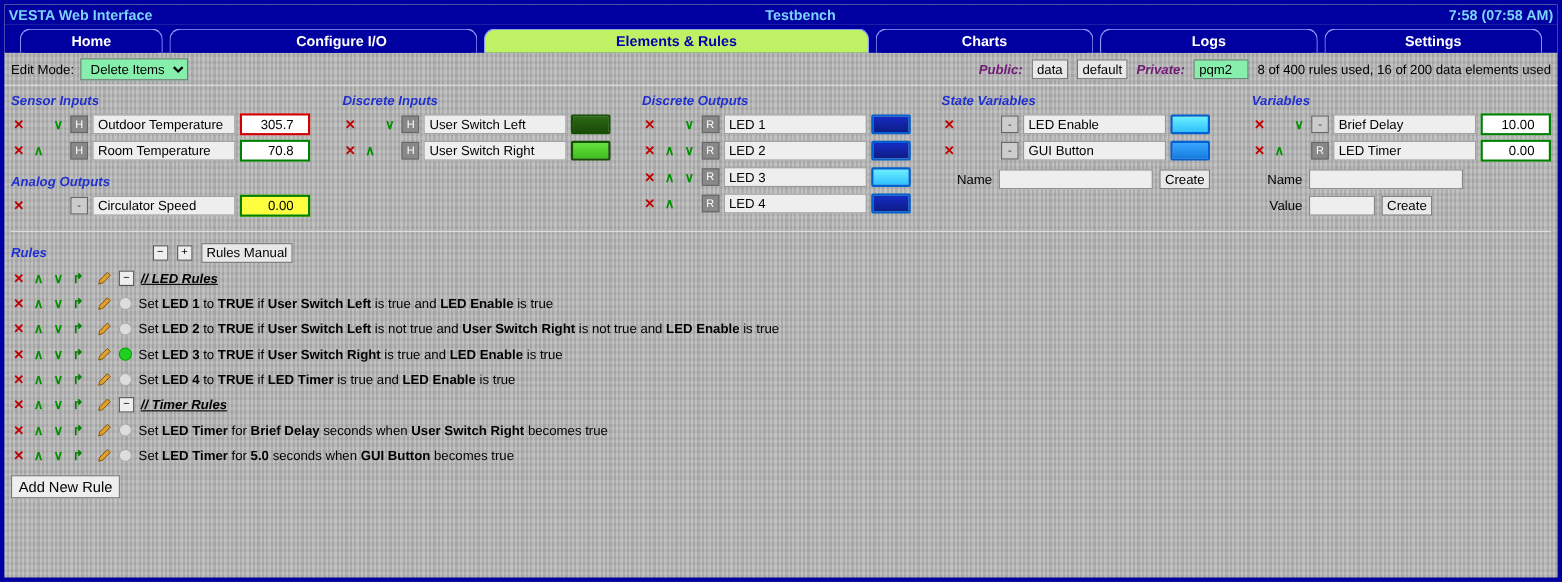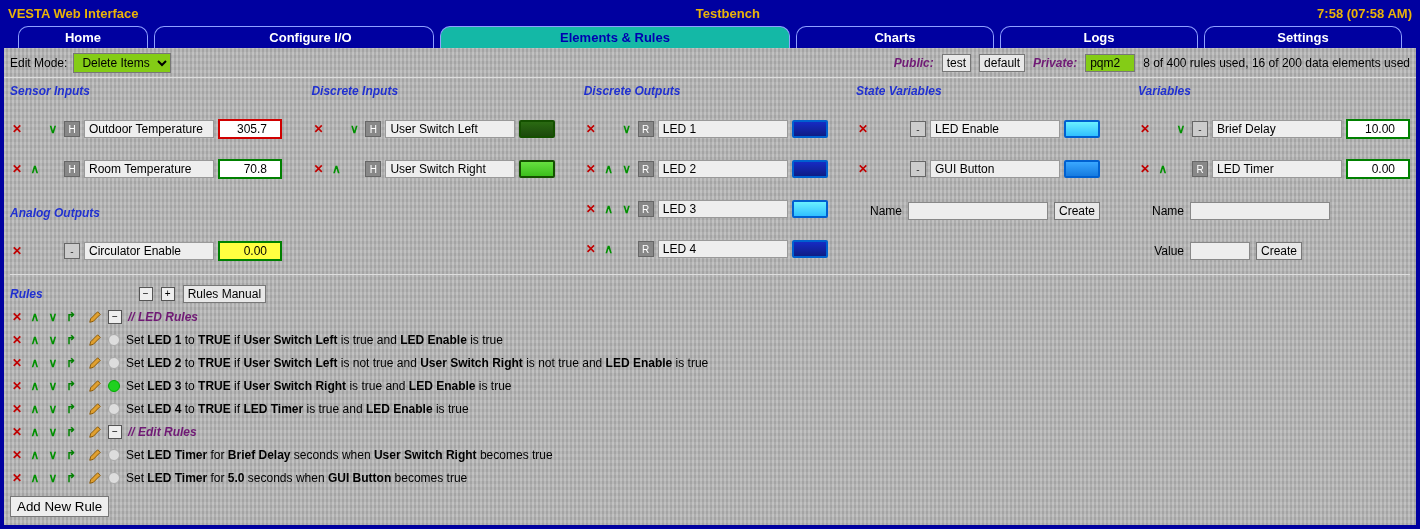--- a/index.html
+++ b/index.html
@@ -3,43 +3,43 @@
 <meta charset="utf-8">
 <style>
   *{box-sizing:border-box;margin:0;padding:0;font-family:Verdana,Geneva,sans-serif;}
   body{width:1420px;height:529px;overflow:hidden;
        background:#b5b5b5;
        background-image:
          repeating-linear-gradient(90deg,rgba(255,255,255,.12) 0 2px,rgba(0,0,0,.06) 2px 4px),
          repeating-linear-gradient(0deg,rgba(255,255,255,.05) 0 3px,rgba(0,0,0,.04) 3px 6px);
        border:4px solid #0000a0;
        font-size:12px;color:#000;}
-  .topbar{height:18px;background:#0000a0;color:#eab308;font-weight:bold;
+  .topbar{height:18px;background:#0000a0;color:#7dd3fc;font-weight:bold;
           display:flex;align-items:center;padding:0 4px;font-size:13px;}
   .topbar .title{flex:0 0 auto;}
   .topbar .center{flex:1;text-align:center;}
   .topbar .clock{flex:0 0 auto;}
   .tabs{height:26px;background:#0000a0;display:flex;gap:6px;padding:0 14px;align-items:flex-end;text-align:right;}
   .tab{flex:1;height:22px;border:1px solid #8fa0ff;border-bottom:none;
        border-radius:10px 10px 0 0;background:#0000a0;color:#fff;font-weight:bold;
        display:flex;align-items:center;justify-content:center;font-size:13px;cursor:pointer;}
-  .tab.active{background:#14b8a6;color:#0000b0;}
+  .tab.active{background:#bef264;color:#0000b0;}
   .tab.sm{flex:0 0 130px;}
   .tab.md{flex:0 0 280px;padding-left:33px;}
   .tab.lg{flex:0 0 350px;}
   .toolbar{height:30px;display:flex;align-items:center;padding:2px 6px;gap:6px;
            border-bottom:1px solid #ddd;}
   .toolbar .label{display:inline-block;}
   select,input[type=text],.txtbox,.btn{font-size:12px;font-family:inherit;
-        border:1px solid #777;background:#84cc16;padding:1px 4px;}
+        border:1px solid #777;background:#86efac;padding:1px 4px;}
   .btn{background:#e8e8e8;cursor:pointer;}
   .toolbar-right{margin-left:auto;display:flex;align-items:center;gap:8px;}
   .public,.private{color:#701a75;font-style:italic;font-weight:bold;}
   .sections{display:flex;gap:20px;padding:6px 6px 2px 6px;align-items:flex-start;flex-wrap:nowrap;}
-  .col{display:flex;flex-direction:column;gap:18px;}
+  .col{display:flex;flex-direction:column;gap:2px;}
   .section-title{color:#2030d0;font-style:italic;font-weight:bold;margin-bottom:2px;font-size:12px;}
   .row{display:flex;align-items:center;gap:4px;height:22px;}
   .icon{display:inline-flex;align-items:center;justify-content:center;
         width:14px;height:14px;font-weight:bold;cursor:pointer;}
   .x{color:#c00000;}
   .up,.dn{color:#009000;}
   .up::before{content:"\2227";}
   .dn::before{content:"\2228";}
   .badge{width:16px;height:16px;background:#888;color:#fff;font-size:10px;
          display:inline-flex;align-items:center;justify-content:center;border:1px solid #666;}
@@ -68,21 +68,21 @@
   .rules-list{padding:4px 6px;display:flex;flex-direction:column;gap:3px;}
   .rule-row{display:flex;align-items:center;gap:6px;min-height:20px;}
   .ctrls{display:flex;gap:4px;width:72px;}
   .goto{color:#008000;}
   .pencil{width:14px;height:14px;cursor:pointer;}
   .pencil svg{width:14px;height:14px;}
   .bullet{width:12px;height:12px;border-radius:50%;background:#ddd;border:1px solid #aaa;}
   .bullet.on{background:#20d020;border-color:#0a0;}
   .rule-text{font-size:12px;}
   .rule-text b{font-weight:bold;}
-  .comment{color:#701a75;font-style:italic;font-weight:bold;}
+  .comment{color:#000000;font-style:italic;font-weight:bold;text-decoration:underline;}
   .addrule{margin:4px 6px;padding:2px 6px;border:1px solid #777;background:#eee;cursor:pointer;}
 </style>
 </head>
 <body>
 
 
 
 <div class="topbar">
   <span class="title">VESTA Web Interface</span>
   <span class="center">Testbench</span>
@@ -98,21 +98,21 @@
   <div class="tab">Settings</div>
 </div>
 
 <div class="toolbar">
   <span class="label">Edit Mode:</span>
   <select>
     <option>Delete Items</option>
   </select>
   <div class="toolbar-right">
     <span class="public">Public:</span>
-    <button class="btn">test</button>
+    <button class="btn">data</button>
     <button class="btn">default</button>
     <span class="private">Private:</span>
     <input class="txtbox" style="width: 50px;" value="pqm2">
     <span>8 of 400 rules used,   16 of 200 data elements used</span>
   </div>
 </div>
 
 <div class="sections" id="sections">
     <div class="col" style="width: 290px;">
       <div class="col">
@@ -134,21 +134,21 @@
           <span class="valbox green-border">70.8</span>
         </div>
       </div>
       <div class="col" style="margin-top: 8px;">
         <div class="section-title">Analog Outputs</div>
         <div class="row">
           <span class="icon x">✕</span>
           <span class="icon"></span>
           <span class="icon"></span>
           <span class="badge light">-</span>
-          <span class="namebox">Circulator Enable</span>
+          <span class="namebox">Circulator Speed</span>
           <span class="valbox green-border yellow">0.00</span>
         </div>
       </div>
     </div>
     <div class="col" style="width: 260px;">
       <div class="section-title">Discrete Inputs</div>
       <div class="row">
         <span class="icon x">✕</span>
         <span class="icon"></span>
         <span class="icon dn"></span>
@@ -334,21 +334,21 @@
       <span class="ctrls">
         <span class="icon x">✕</span>
         <span class="icon up"></span>
         <span class="icon dn"></span>
         <span class="icon goto">↱</span>
       </span>
       <span class="pencil"><svg viewBox="0 0 16 16">
           <path d="M2 14l1-4 8-8 3 3-8 8-4 1z" fill="#e0a030" stroke="#805000"></path>
         </svg></span>
       <span class="boxsym">−</span>
-      <span class="comment rule-text">// Edit Rules</span>
+      <span class="comment rule-text">// Timer Rules</span>
     </div>
     <div class="rule-row">
       <span class="ctrls">
         <span class="icon x">✕</span>
         <span class="icon up"></span>
         <span class="icon dn"></span>
         <span class="icon goto">↱</span>
       </span>
       <span class="pencil"><svg viewBox="0 0 16 16">
           <path d="M2 14l1-4 8-8 3 3-8 8-4 1z" fill="#e0a030" stroke="#805000"></path>

